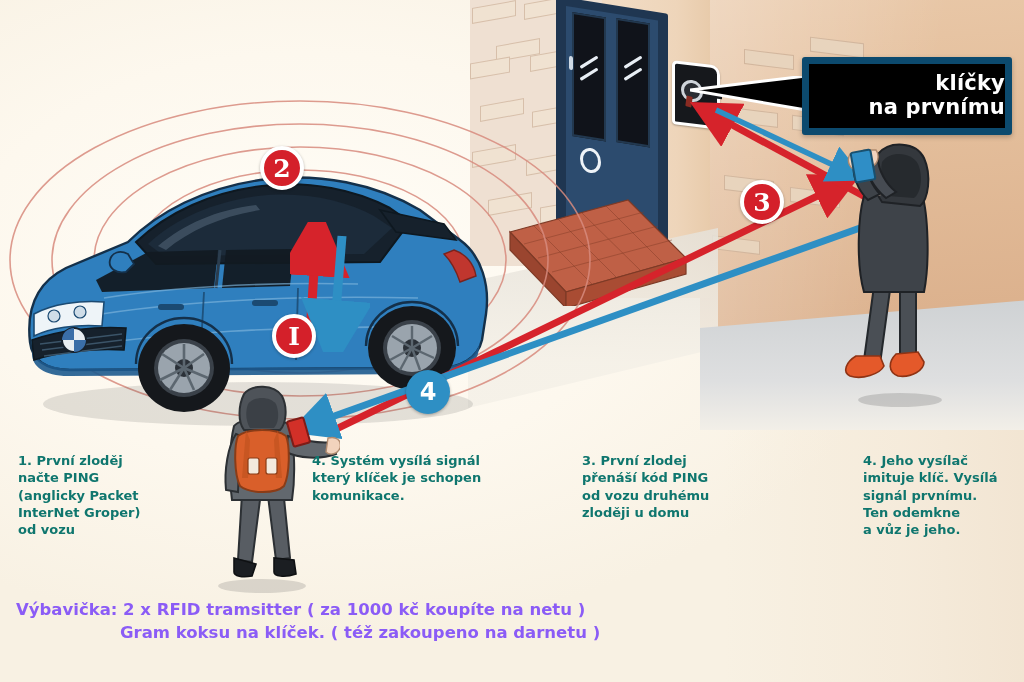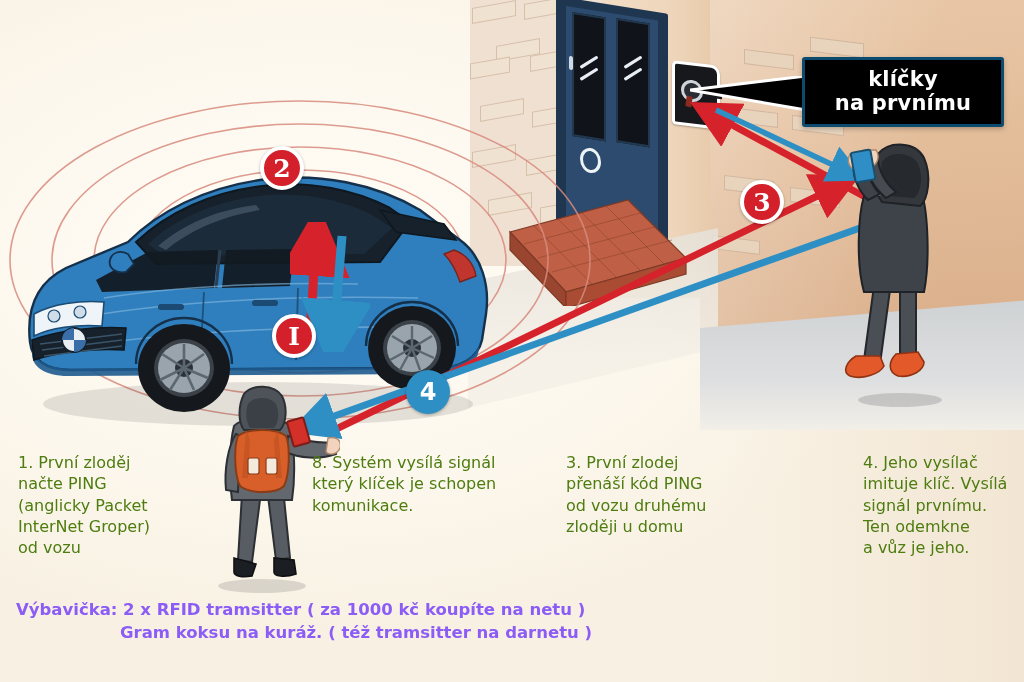--- a/index.html
+++ b/index.html
@@ -135,25 +135,25 @@
     background: #16181c;
     transform: skewY(7deg);
   }
 
   
   .callout-box {
     position: absolute;
     left: 802px; top: 57px;
     width: 196px; height: 64px;
     background: #000000;
-    border: 3px solid #0c4a6e;
+    border: 7px solid #0c4a6e;
     border-radius: 3px;
     display: flex;
     flex-direction: column;
-    align-items: center;
+    align-items: flex-end;
     justify-content: center;
     color: #ffffff;
     font-weight: bold;
     font-size: 21px;
     line-height: 1.14;
     letter-spacing: .2px;
     box-shadow: 0 2px 5px rgba(0,0,0,.25);
   }
   .callout-box div { white-space: nowrap; }
 
@@ -210,23 +210,23 @@
     position: absolute;
     left: 22px; top: 22px;
     font-size: 28px;
     font-weight: bold;
     color: #15181c;
     letter-spacing: .1px;
     white-space: nowrap;
   }
   .caption {
     position: absolute;
-    font-size: 16px;
-    font-weight: normal;
-    color: #4d7c0f;
+    font-size: 13px;
+    font-weight: bold;
+    color: #0f766e;
     line-height: 1.33;
     white-space: pre-line;
   }
   .footer {
     position: absolute;
     left: 16px; top: 598px;
     font-size: 16.5px;
     font-weight: bold;
     color: #8b5cf6;
     line-height: 1.42;
@@ -524,31 +524,31 @@
     <div>klíčky</div>
     <div>na prvnímu</div>
   </div>
 
 
   <div class="caption" style="left:18px;top:452px;width:190px;">1. První zloděj
 načte PING
 (anglicky Packet
 InterNet Groper)
 od vozu</div>
-  <div class="caption" style="left:312px;top:452px;width:250px;">8. Systém vysílá signál
+  <div class="caption" style="left:312px;top:452px;width:250px;">4. Systém vysílá signál
 který klíček je schopen
 komunikace.</div>
-  <div class="caption" style="left:566px;top:452px;width:215px;">3. První zlodej
+  <div class="caption" style="left:582px;top:452px;width:215px;">3. První zlodej
 přenáší kód PING
 od vozu druhému
 zloději u domu</div>
   <div class="caption" style="left:828px;top:452px;width:205px;margin-left:35px;">4. Jeho vysílač
 imituje klíč. Vysílá
 signál prvnímu.
 Ten odemkne
 a vůz je jeho.</div>
 
   <div class="footer">
     <span class="ln">Výbavička: 2 x RFID tramsitter ( za 1000 kč koupíte na netu )</span>
-    <span class="ln ind">Gram koksu na kuráž. ( též tramsitter na darnetu )</span>
+    <span class="ln ind">Gram koksu na klíček. ( též zakoupeno na darnetu )</span>
   </div>
 
 </div>
 
 </body></html>

